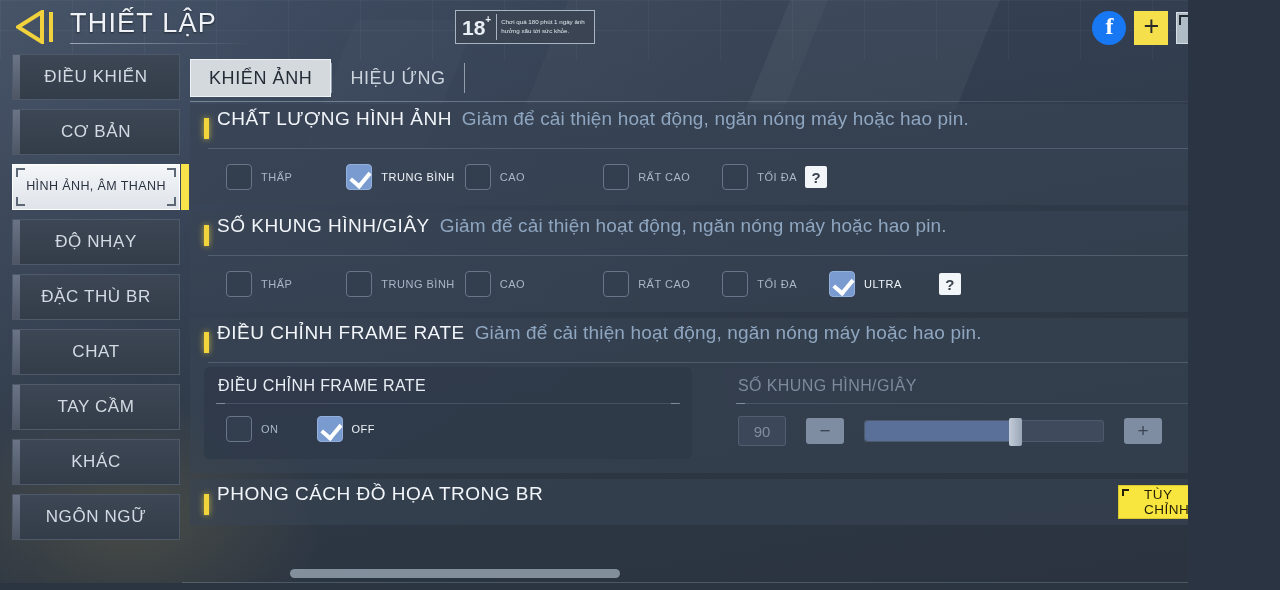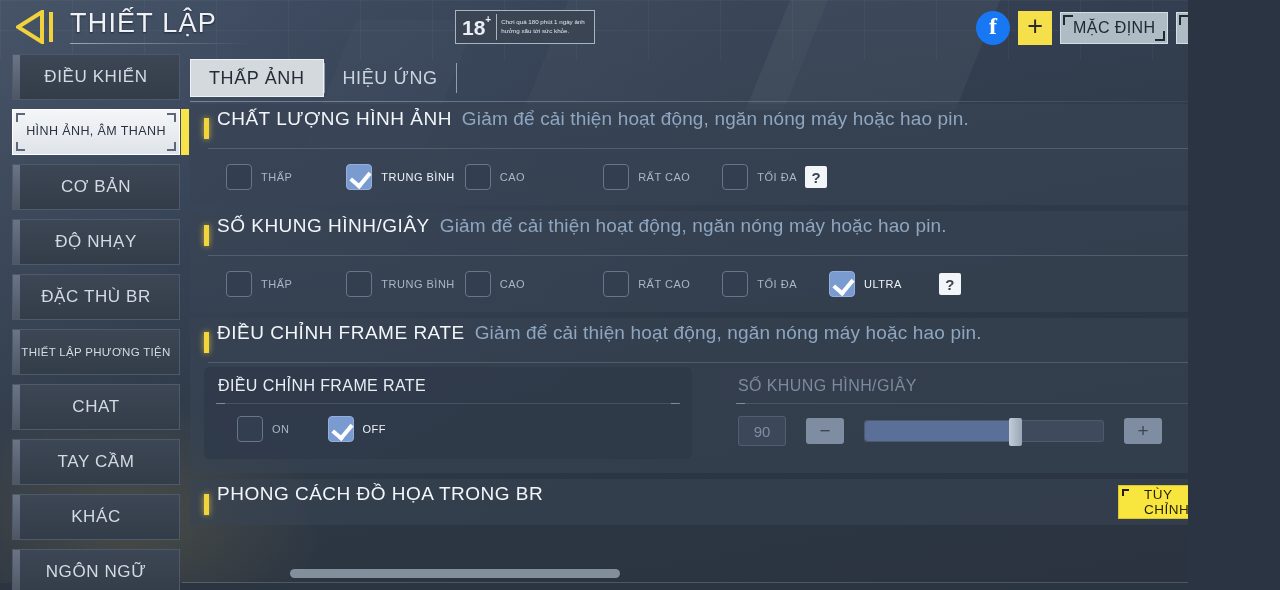--- a/index.html
+++ b/index.html
@@ -351,68 +351,64 @@
         <span>18</span>
         <span class="age-plus">+</span>
       </div>
       <div class="age-sep"></div>
       <div class="age-text">Chơi quá 180 phút 1 ngày ảnh hưởng xấu tới sức khỏe.</div>
     </div>
 
     <div class="hdr-right">
       <div class="fb-btn">f</div>
       <div class="plus-btn">+</div>
-      <div class="hdr-tb">MẶC ĐỊNH</div>
       <div class="hdr-tb">HỖ TRỢ</div>
     </div>
   </div>
 
   <div class="sidebar">
     <div class="side-item">
       <span>ĐIỀU KHIỂN</span>
+    </div>
+    <div class="side-item">
+      <span>CƠ BẢN</span>
     </div>
     <div class="side-item active small">
       <span class="brk tl"></span>
       <span class="brk tr"></span>
       <span class="brk bl"></span>
       <span class="brk br"></span>
       <span class="yellow-edge"></span>
       <span>HÌNH ẢNH, ÂM THANH</span>
     </div>
     <div class="side-item">
-      <span>CƠ BẢN</span>
-    </div>
-    <div class="side-item">
       <span>ĐỘ NHẠY</span>
     </div>
     <div class="side-item">
       <span>ĐẶC THÙ BR</span>
-    </div>
-    <div class="side-item small">
-      <span>THIẾT LẬP PHƯƠNG TIỆN</span>
     </div>
     <div class="side-item">
       <span>CHAT</span>
     </div>
     <div class="side-item">
       <span>TAY CẦM</span>
     </div>
     <div class="side-item">
       <span>KHÁC</span>
     </div>
     <div class="side-item">
       <span>NGÔN NGỮ</span>
     </div>
   </div>
 
   <div class="content">
 
     <div class="tabbar">
       <div class="tab active">
-        <span>THẤP ẢNH</span>
+        <span>KHIỂN ẢNH</span>
       </div>
       <div class="tab-sep"></div>
       <div class="tab">
         <span>HIỆU ỨNG</span>
       </div>
       <div class="tab-sep"></div>
       <div class="tab-underline"></div>
     </div>
 
     <div class="panels">
@@ -492,21 +488,21 @@
           <span class="panel-sub">Giảm để cải thiện hoạt động, ngăn nóng máy hoặc hao pin.</span>
         </div>
         <div class="panel-rule"></div>
 
         <div class="subrow">
 
           <div class="subpanel">
             <div class="sub-title">ĐIỀU CHỈNH FRAME RATE</div>
             <div class="sub-rule"></div>
             <div class="sub-body">
-              <div class="opt" style="margin-left:19px;">
+              <div class="opt" style="margin-left:8px;">
                 <span class="cb"></span>
                 <span class="opt-label">ON</span>
               </div>
               <div class="opt on">
                 <span class="cb on"></span>
                 <span class="opt-label">OFF</span>
               </div>
             </div>
           </div>
 

